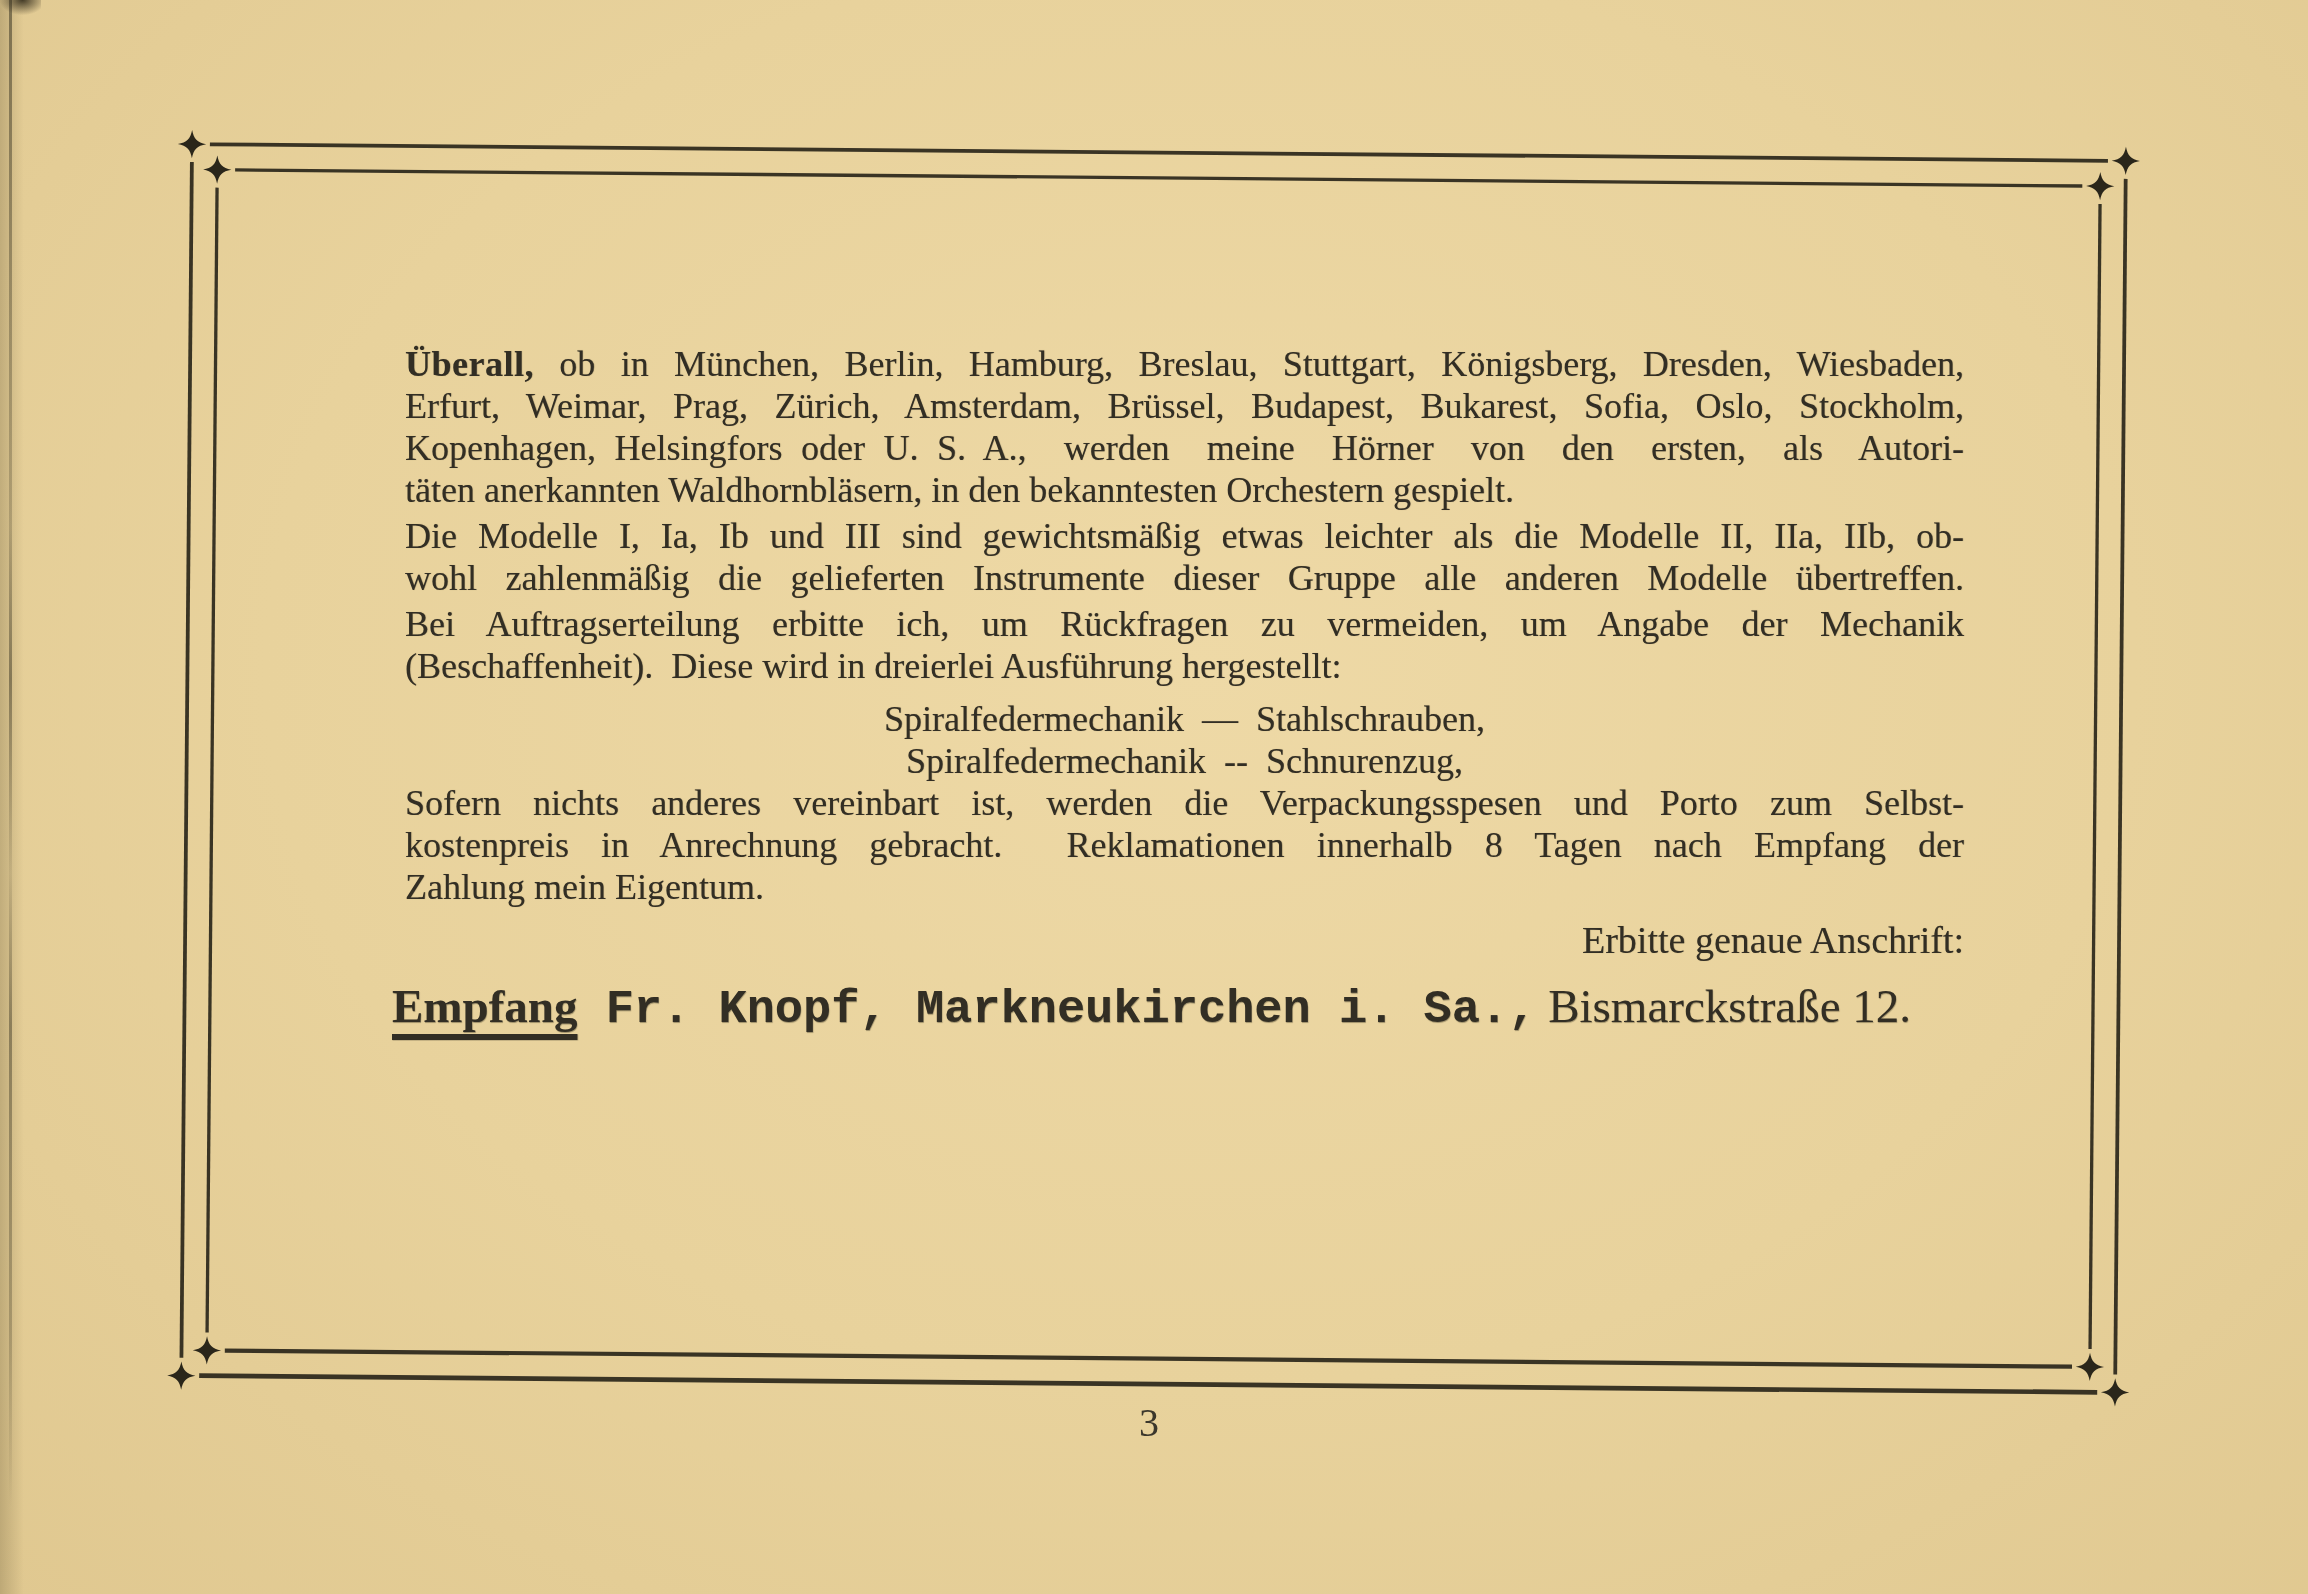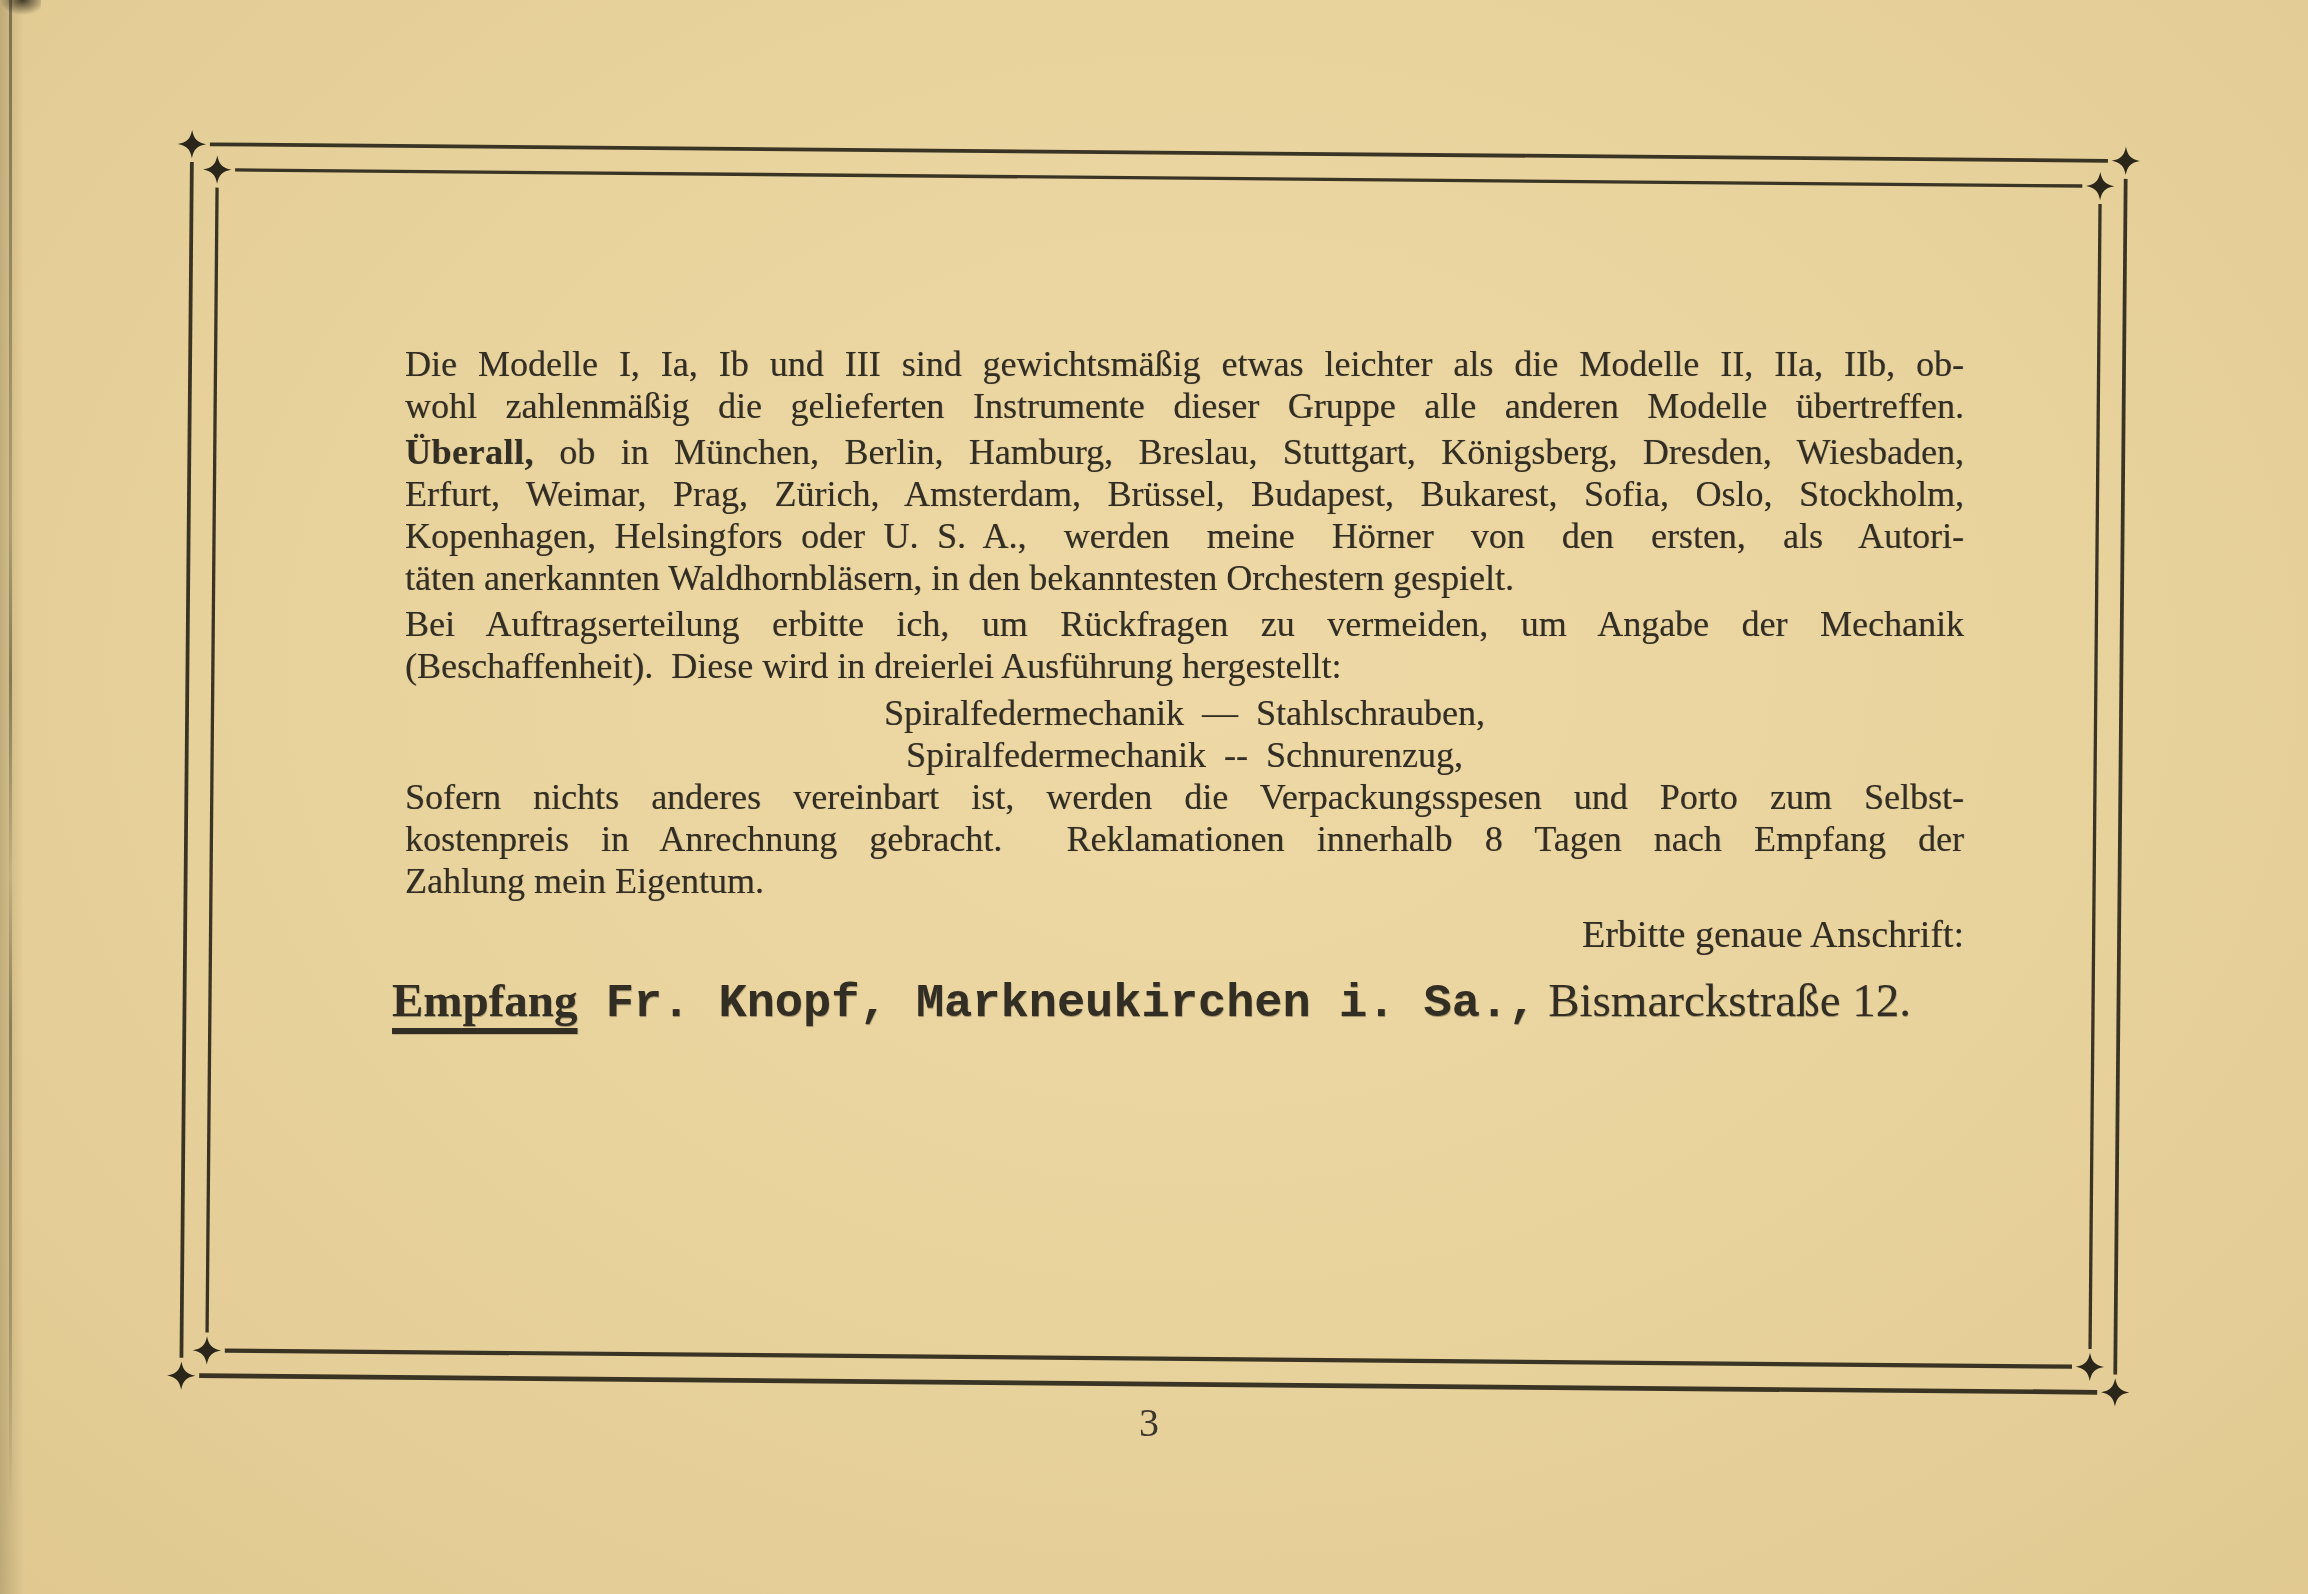--- a/index.html
+++ b/index.html
@@ -48,21 +48,21 @@
   
   .textblock{
     position:absolute;left:405px;top:343px;width:1559px;
     font-size:36px;line-height:42px;
     text-shadow:0.4px 0.4px 0.7px rgba(50,44,28,.45);
   }
   .para + .para{margin-top:3.8px;}
   .ln{white-space:pre-wrap;}
   .j{text-align:justify;text-align-last:justify;}
   .lead{font-weight:bold;letter-spacing:0.5px;}
-  .mech{margin-top:5px;text-align:center;}
+  .mech{margin-top:11px;text-align:center;}
   .anschrift{
     margin-top:7.5px;text-align:right;font-size:38px;line-height:51px;
     text-shadow:0.4px 0.4px 0.7px rgba(50,44,28,.45);
   }
   .signature{
     margin-top:9.4px;margin-left:-13px;font-size:47px;line-height:62px;white-space:pre;
     text-shadow:0.5px 0.5px 0.8px rgba(50,44,28,.4);
   }
   .sig-name{
     font-weight:bold;
@@ -112,29 +112,29 @@
       <use href="#star4" class="frame-star" transform="translate(2225,189)"></use>
       <use href="#star4" class="frame-star" transform="translate(225,1443)"></use>
       <use href="#star4" class="frame-star" transform="translate(2225,1443)"></use>
     </g>
   </svg>
 
   <div class="textblock">
 
 
     <div class="para">
-      <div class="ln j">Die Modelle I, Ia, Ib und III sind gewichtsmäßig etwas leichter als die Modelle II, IIa, IIb, ob-</div>
-      <div class="ln j">wohl zahlenmäßig die gelieferten Instrumente dieser Gruppe alle anderen Modelle übertreffen.</div>
-    </div>
-
-    <div class="para">
       <div class="ln j"><span class="lead">Überall,</span><span> ob in München, Berlin, Hamburg, Breslau, Stuttgart, Königsberg, Dresden, Wiesbaden,</span></div>
       <div class="ln j">Erfurt, Weimar, Prag, Zürich, Amsterdam, Brüssel, Budapest, Bukarest, Sofia, Oslo, Stockholm,</div>
       <div class="ln j">Kopenhagen, Helsingfors oder U. S. A.,  werden  meine  Hörner  von  den  ersten,  als  Autori-</div>
       <div class="ln">täten anerkannten Waldhornbläsern, in den bekanntesten Orchestern gespielt.</div>
+    </div>
+
+    <div class="para">
+      <div class="ln j">Die Modelle I, Ia, Ib und III sind gewichtsmäßig etwas leichter als die Modelle II, IIa, IIb, ob-</div>
+      <div class="ln j">wohl zahlenmäßig die gelieferten Instrumente dieser Gruppe alle anderen Modelle übertreffen.</div>
     </div>
 
     <div class="para">
       <div class="ln j">Bei Auftragserteilung erbitte ich, um Rückfragen zu vermeiden, um Angabe der Mechanik</div>
       <div class="ln">(Beschaffenheit).  Diese wird in dreierlei Ausführung hergestellt:</div>
     </div>
 
     <div class="mech">
       <div class="ln">Spiralfedermechanik  —  Stahlschrauben,</div>
       <div class="ln">Spiralfedermechanik  --  Schnurenzug,</div>

